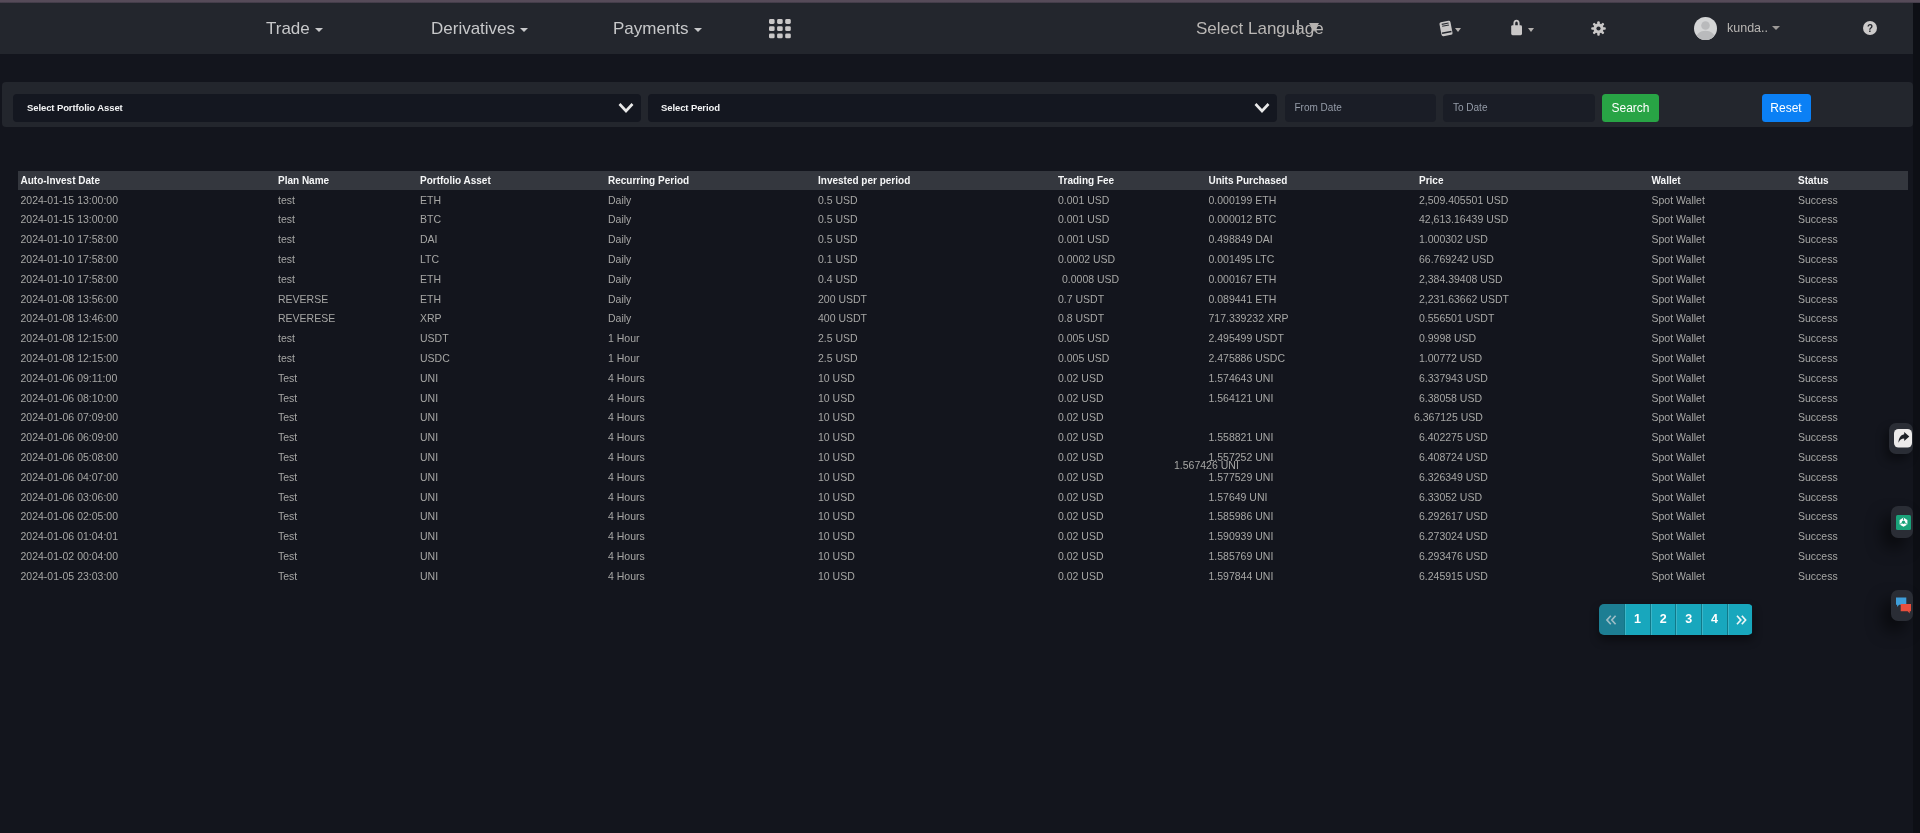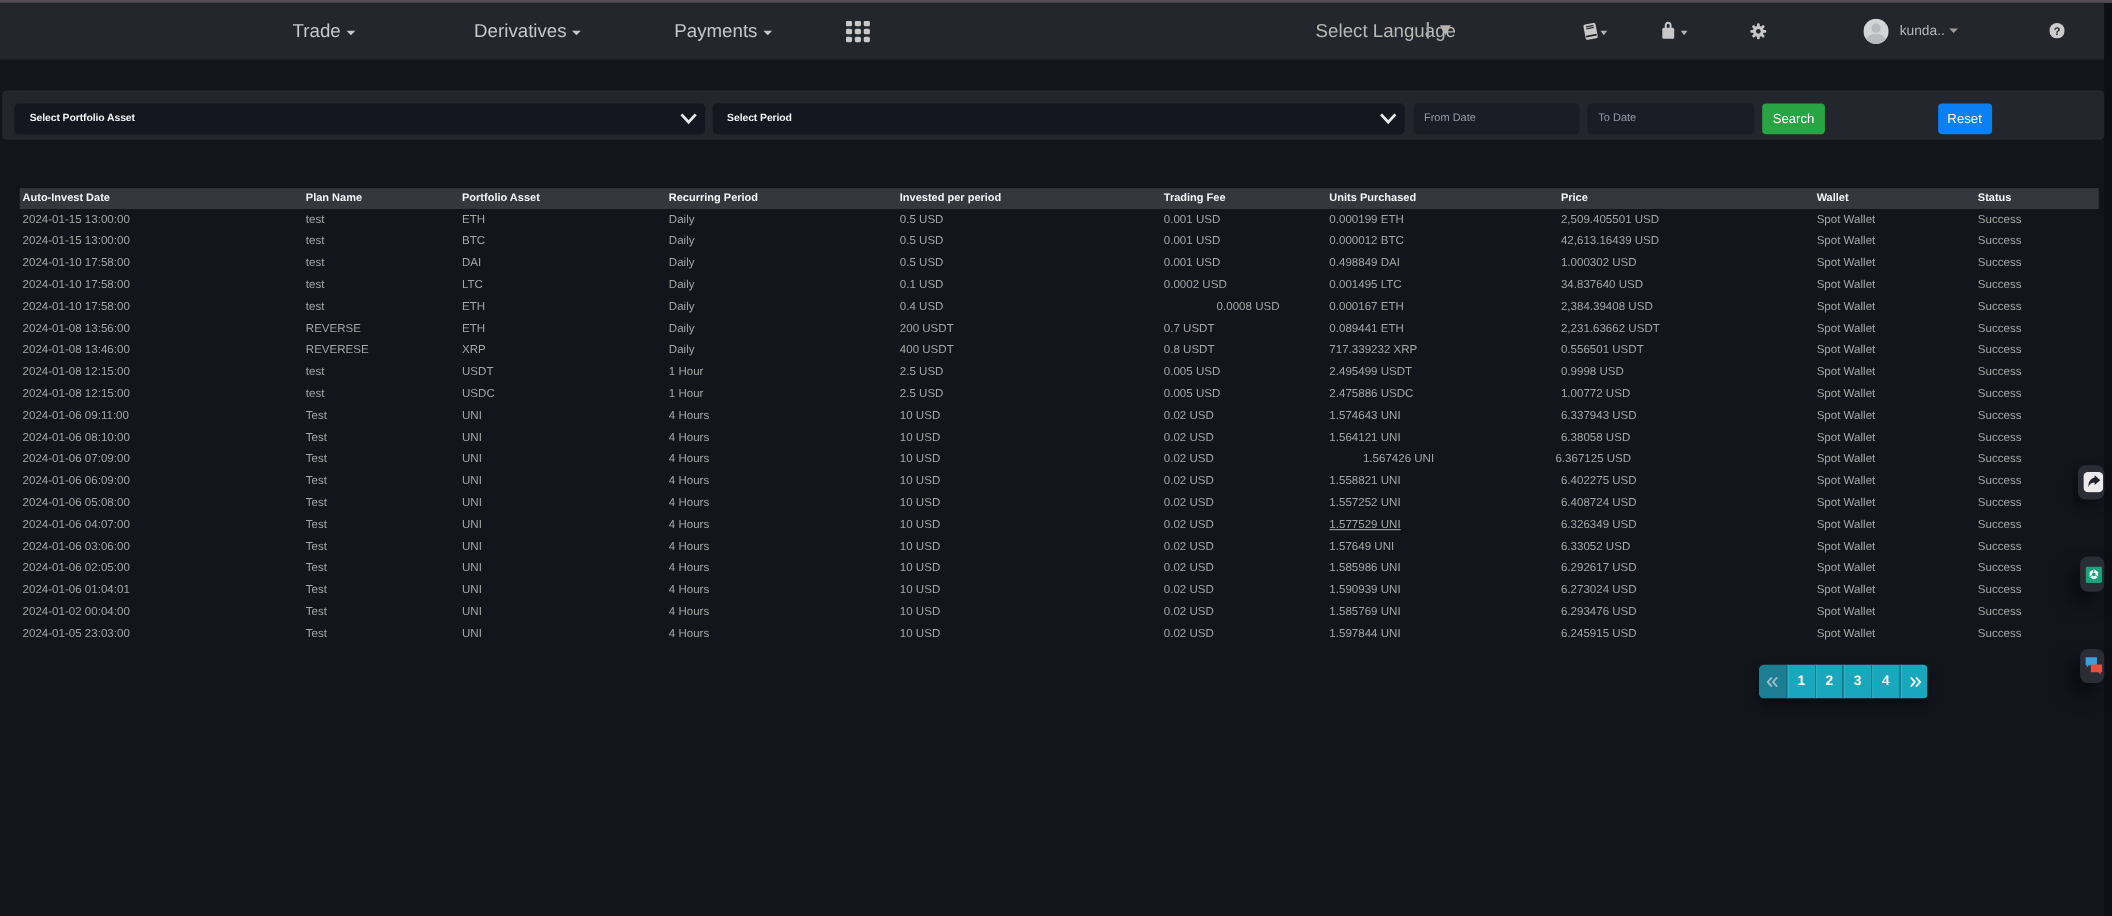--- a/index.html
+++ b/index.html
@@ -173,31 +173,31 @@
     <span class="rc" style="left:1780px;">Success</span>
   </div>
 <div class="row" style="top:249.90px;">
     <span class="rc" style="left:2.5px;">2024-01-10 17:58:00</span>
     <span class="rc" style="left:260px;">test</span>
     <span class="rc" style="left:402px;">LTC</span>
     <span class="rc" style="left:590px;">Daily</span>
     <span class="rc" style="left:800px;">0.1 USD</span>
     <span class="rc" style="left:1040px;">0.0002 USD</span>
     <span class="rc" style="left:1190.5px;">0.001495 LTC</span>
-    <span class="rc" style="left:1401px;">34.837640 USD</span>
+    <span class="rc" style="left:1401px;">66.769242 USD</span>
     <span class="rc" style="left:1633.5px;">Spot Wallet</span>
     <span class="rc" style="left:1780px;">Success</span>
   </div>
 <div class="row" style="top:269.70px;">
     <span class="rc" style="left:2.5px;">2024-01-10 17:58:00</span>
     <span class="rc" style="left:260px;">test</span>
     <span class="rc" style="left:402px;">ETH</span>
     <span class="rc" style="left:590px;">Daily</span>
     <span class="rc" style="left:800px;">0.4 USD</span>
-    <span class="rc" style="left:1088px;">0.0008 USD</span>
+    <span class="rc" style="left:1044px;">0.0008 USD</span>
     <span class="rc" style="left:1190.5px;">0.000167 ETH</span>
     <span class="rc" style="left:1401px;">2,384.39408 USD</span>
     <span class="rc" style="left:1633.5px;">Spot Wallet</span>
     <span class="rc" style="left:1780px;">Success</span>
   </div>
 <div class="row" style="top:289.50px;">
     <span class="rc" style="left:2.5px;">2024-01-08 13:56:00</span>
     <span class="rc" style="left:260px;">REVERSE</span>
     <span class="rc" style="left:402px;">ETH</span>
     <span class="rc" style="left:590px;">Daily</span>
@@ -268,21 +268,21 @@
     <span class="rc" style="left:1633.5px;">Spot Wallet</span>
     <span class="rc" style="left:1780px;">Success</span>
   </div>
 <div class="row" style="top:408.30px;">
     <span class="rc" style="left:2.5px;">2024-01-06 07:09:00</span>
     <span class="rc" style="left:260px;">Test</span>
     <span class="rc" style="left:402px;">UNI</span>
     <span class="rc" style="left:590px;">4 Hours</span>
     <span class="rc" style="left:800px;">10 USD</span>
     <span class="rc" style="left:1040px;">0.02 USD</span>
-    <span class="rc" style="left:1221px;">1.567426 UNI</span>
+    <span class="rc" style="left:1156px;margin-top:48px;">1.567426 UNI</span>
     <span class="rc" style="left:1396px;">6.367125 USD</span>
     <span class="rc" style="left:1633.5px;">Spot Wallet</span>
     <span class="rc" style="left:1780px;">Success</span>
   </div>
 <div class="row" style="top:428.10px;">
     <span class="rc" style="left:2.5px;">2024-01-06 06:09:00</span>
     <span class="rc" style="left:260px;">Test</span>
     <span class="rc" style="left:402px;">UNI</span>
     <span class="rc" style="left:590px;">4 Hours</span>
     <span class="rc" style="left:800px;">10 USD</span>
@@ -304,21 +304,21 @@
     <span class="rc" style="left:1633.5px;">Spot Wallet</span>
     <span class="rc" style="left:1780px;">Success</span>
   </div>
 <div class="row" style="top:467.70px;text-align:right;">
     <span class="rc" style="left:2.5px;">2024-01-06 04:07:00</span>
     <span class="rc" style="left:260px;">Test</span>
     <span class="rc" style="left:402px;">UNI</span>
     <span class="rc" style="left:590px;">4 Hours</span>
     <span class="rc" style="left:800px;">10 USD</span>
     <span class="rc" style="left:1040px;">0.02 USD</span>
-    <span class="rc" style="left:1190.5px;text-decoration:underline;">1.577529 UNI</span>
+    <span class="rc" style="left:1190.5px;">1.577529 UNI</span>
     <span class="rc" style="left:1401px;">6.326349 USD</span>
     <span class="rc" style="left:1633.5px;">Spot Wallet</span>
     <span class="rc" style="left:1780px;">Success</span>
   </div>
 <div class="row" style="top:487.50px;">
     <span class="rc" style="left:2.5px;">2024-01-06 03:06:00</span>
     <span class="rc" style="left:260px;">Test</span>
     <span class="rc" style="left:402px;">UNI</span>
     <span class="rc" style="left:590px;">4 Hours</span>
     <span class="rc" style="left:800px;">10 USD</span>

